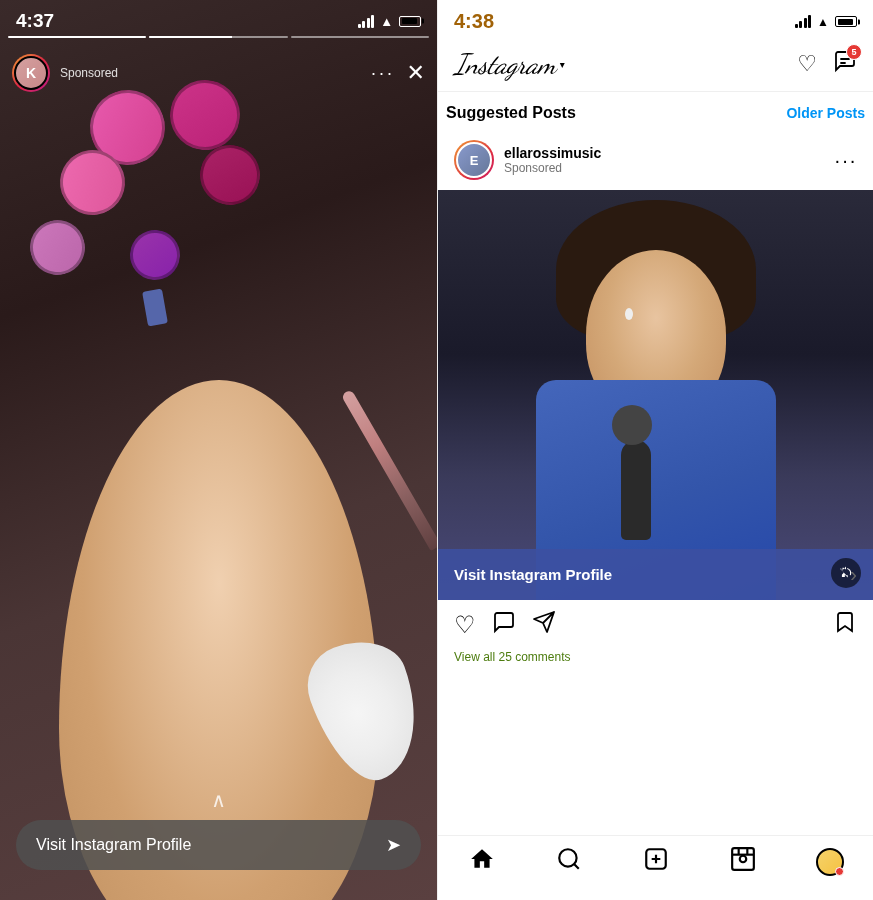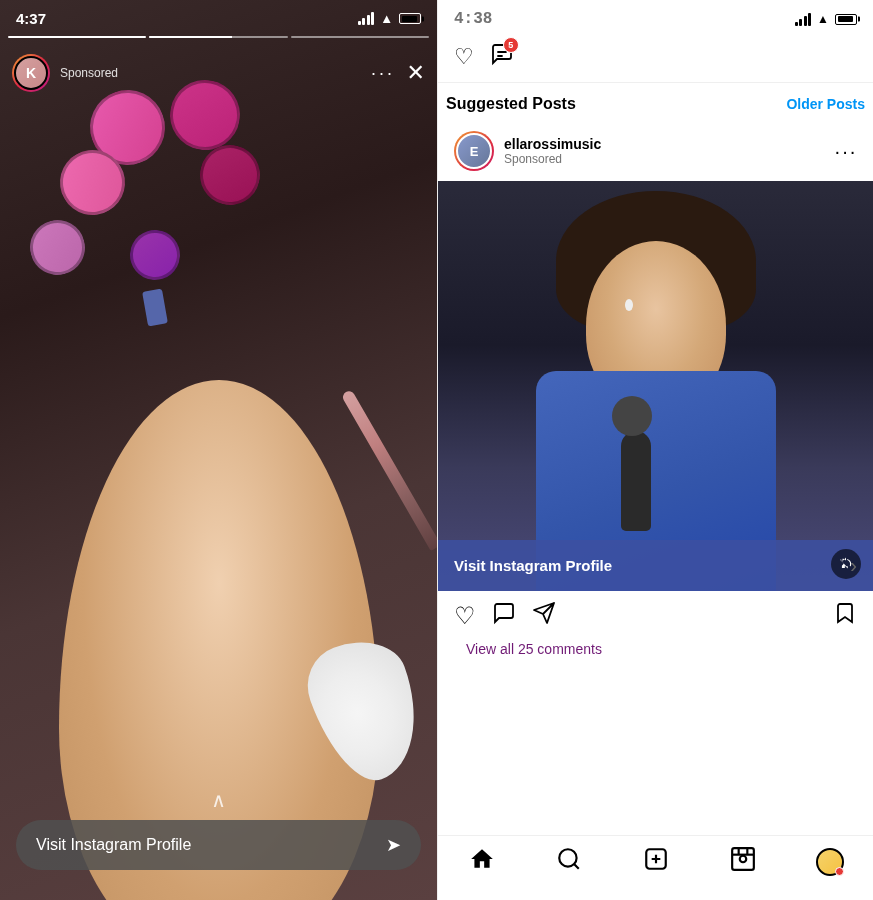--- a/index.html
+++ b/index.html
@@ -27,21 +27,21 @@
       right: 0;
       z-index: 10;
       padding: 10px 16px 0;
       display: flex;
       align-items: center;
       justify-content: space-between;
     }
 
     .story-time {
       color: #fff;
-      font-size: 15px;
+      font-size: 19px;
       font-weight: 600;
     }
 
     .story-status-icons {
       display: flex;
       gap: 6px;
       align-items: center;
     }
 
     .story-progress-bar {
@@ -228,24 +228,23 @@
     
     .feed-status-bar {
       display: flex;
       align-items: center;
       justify-content: space-between;
       padding: 10px 16px 6px;
       background: #fff;
     }
 
     .feed-time {
-      font-size: 16px;
+      font-size: 20px;
       font-weight: 600;
-      color: #737373;
-      font-family: Liberation Mono, monospace;
+      color: #a16207;
     }
 
     .feed-status-icons {
       display: flex;
       gap: 6px;
       align-items: center;
     }
 
     
     .feed-header {
@@ -530,23 +529,23 @@
 
     .caption-username {
       font-weight: 700;
     }
 
     .caption-more {
       color: #737373;
     }
 
     .view-comments {
-      padding: 4px 28px;
-      font-size: 14px;
-      color: #701a75;
+      padding: 4px 16px;
+      font-size: 12px;
+      color: #4d7c0f;
       cursor: pointer;
     }
 
     
     .bottom-nav {
       border-top: 1px solid #efefef;
       padding: 8px 0 20px;
       display: flex;
       align-items: center;
       justify-content: space-around;
@@ -713,20 +712,24 @@
         <div class="signal-bar" style="height:13px;"></div>
       </div>
       <span style="font-size:12px;">▲</span>
       <div class="battery-icon">
         <div class="battery-fill"></div>
       </div>
     </div>
   </div>
 
   <div class="feed-header">
+    <div style="display:flex;align-items:center;">
+      <span class="instagram-logo">Instagram</span>
+      <span class="instagram-dropdown">▾</span>
+    </div>
     <div class="header-right-icons">
       <span class="heart-icon-header">♡</span>
       <div class="messenger-icon-wrapper">
         <span class="messenger-icon">
           <svg width="24" height="24" viewBox="0 0 24 24" fill="none" stroke="currentColor" stroke-width="1.8">
             <path d="M21 15a2 2 0 0 1-2 2H7l-4 4V5a2 2 0 0 1 2-2h14a2 2 0 0 1 2 2z" fill="none"></path>
             <path d="M8 10h8M8 14h4" stroke-linecap="round"></path>
           </svg>
         </span>
         <div class="notification-badge">5</div>

